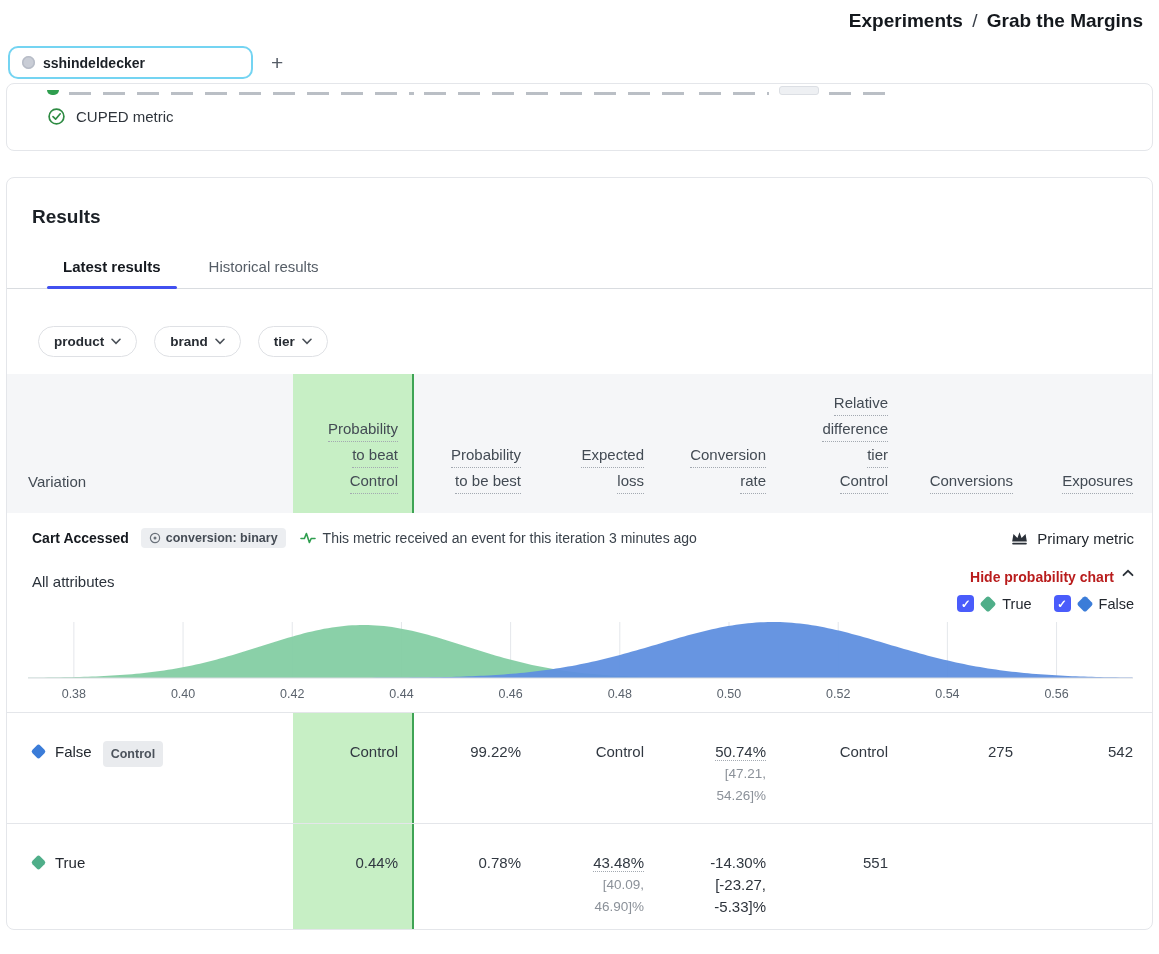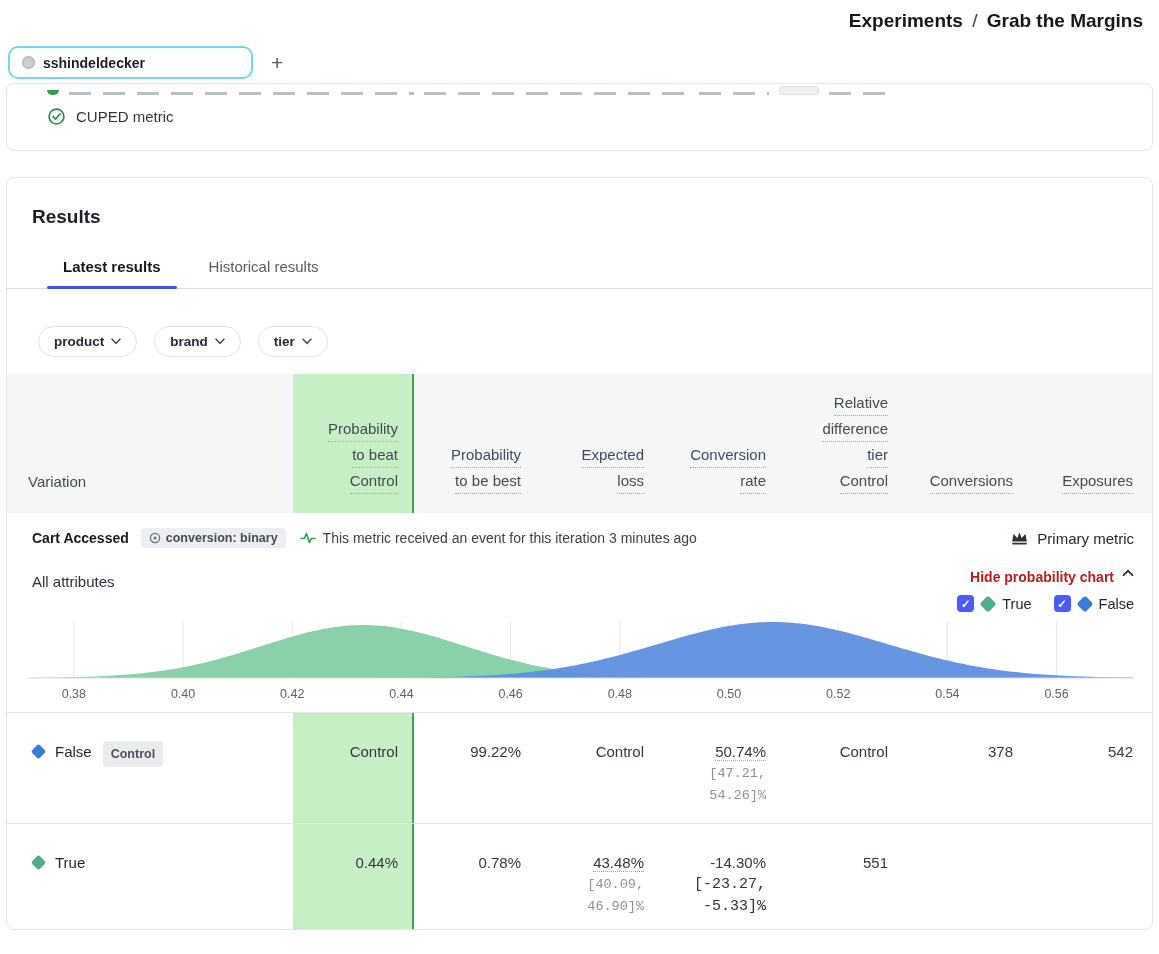--- a/index.html
+++ b/index.html
@@ -78,21 +78,21 @@
 
   .trow { border-top:1px solid #e4e6ea; }
   .trow .cell { padding-top:28px; font-size:15px; color:#313841; text-align:right; line-height:22px; }
   .trow .cell.first { text-align:left; display:flex; align-items:flex-start; gap:11px; padding-left:5px; }
   .trow .cell.first .diamond { margin-top:5px; flex:none; }
   .var-name { font-size:15px; color:#23282f; }
   .mini-badge { background:#e9ebee; border-radius:4px; padding:2px 8px; font-size:12.5px; font-weight:600; color:#4b525b; }
   .mini-badge:empty { display:none; }
   .trow .c-green { padding-right:14px; min-height:110px; }
   .row-2 .c-green { min-height:105px; }
-  .ci { display:block; font-size:13.5px; color:#8b9199;font-family:Liberation Mono, monospace; }
+  .ci { display:block; font-size:13.5px; color:#8b9199; }
   .ci.dark { font-size:15px; color:#2e343c; }
   .ci:empty { display:none; }
 
   .icon { display:inline-flex; flex:none; }
 </style>
 </head>
 <body>
 
 <div class="breadcrumb">
   <span class="seg-section">Experiments</span>
@@ -294,21 +294,21 @@
     <div class="cell">
       <span class="hline">50.74%</span>
       <span class="ci">[47.21,</span>
       <span class="ci">54.26]%</span>
     </div>
     <div class="cell">
       <span>Control</span>
       
       
     </div>
-    <div class="cell">378</div>
+    <div class="cell">275</div>
     <div class="cell">542</div>
   </div>
 
   <div class="tgrid trow row-2">
     <div class="cell first">
       <span class="diamond diamond-green sm"></span>
       <span class="var-name">True</span>
 
     </div>
     <div class="cell c-green">0.44%</div>

